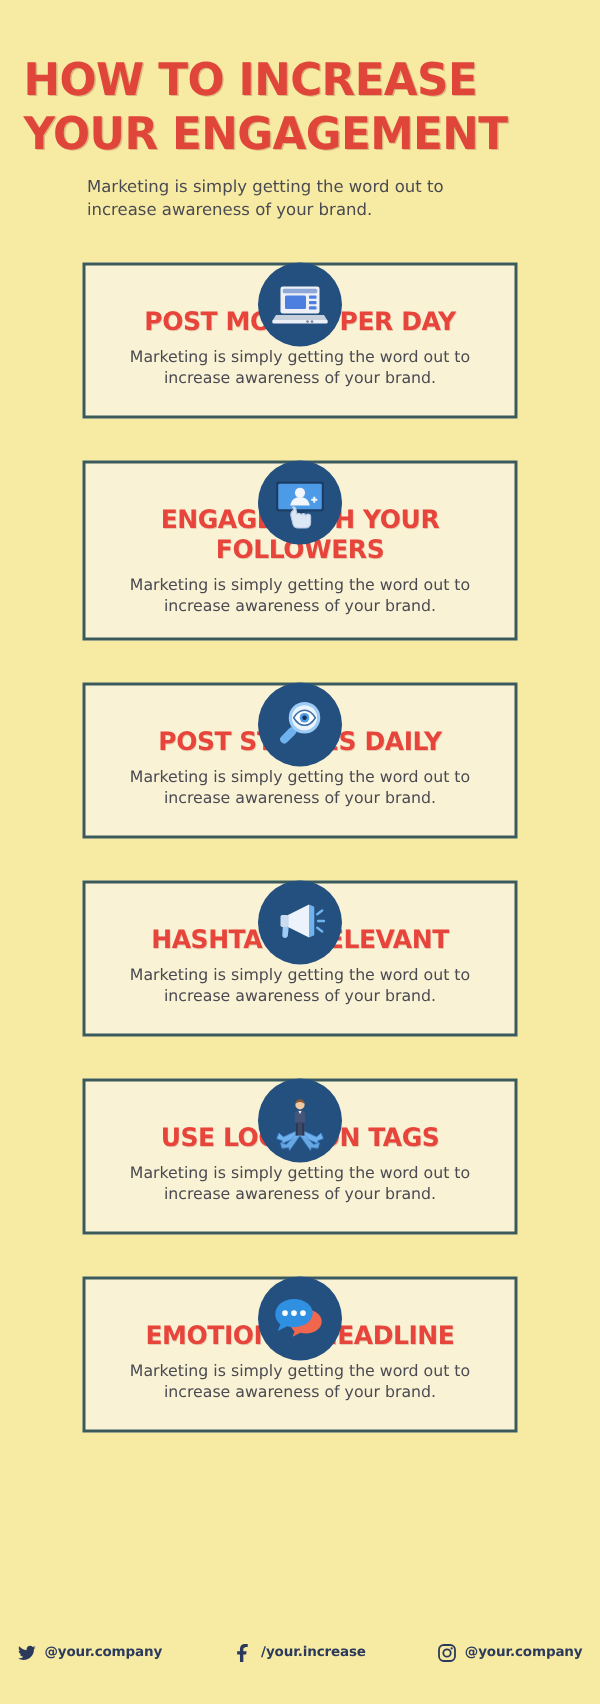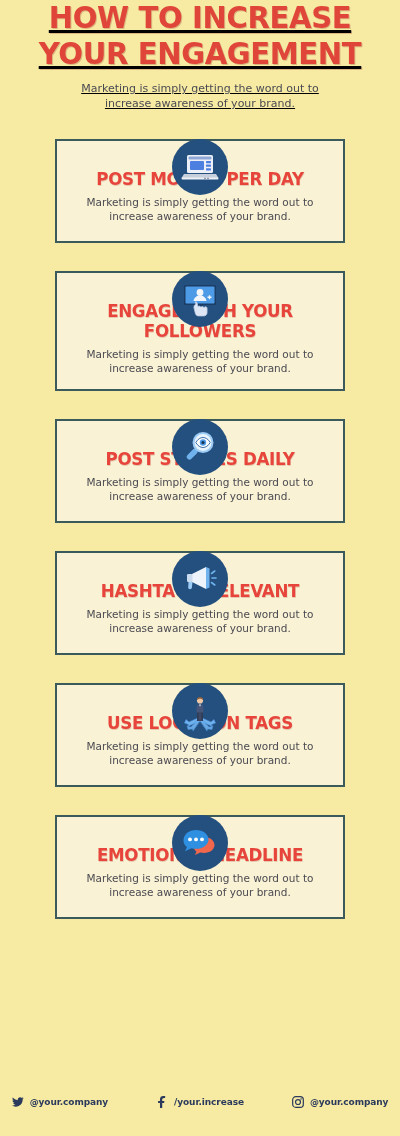--- a/index.html
+++ b/index.html
@@ -18,22 +18,22 @@
 
   .page {
     width: 400px;
     height: 1136px;
     position: relative;
     background: #F7EBA3;
   }
 
   
   .header {
-    text-align: center;
-    text-decoration: underline;
+    padding-top: 36px;
+    text-align: left;
   }
   .title {
     font-family: "DejaVu Sans", sans-serif;
     font-weight: 700;
     font-size: 30px;
     line-height: 36px;
     letter-spacing: -0.4px;
     color: #E0453A;
     text-transform: uppercase;
     padding: 0 10px;

